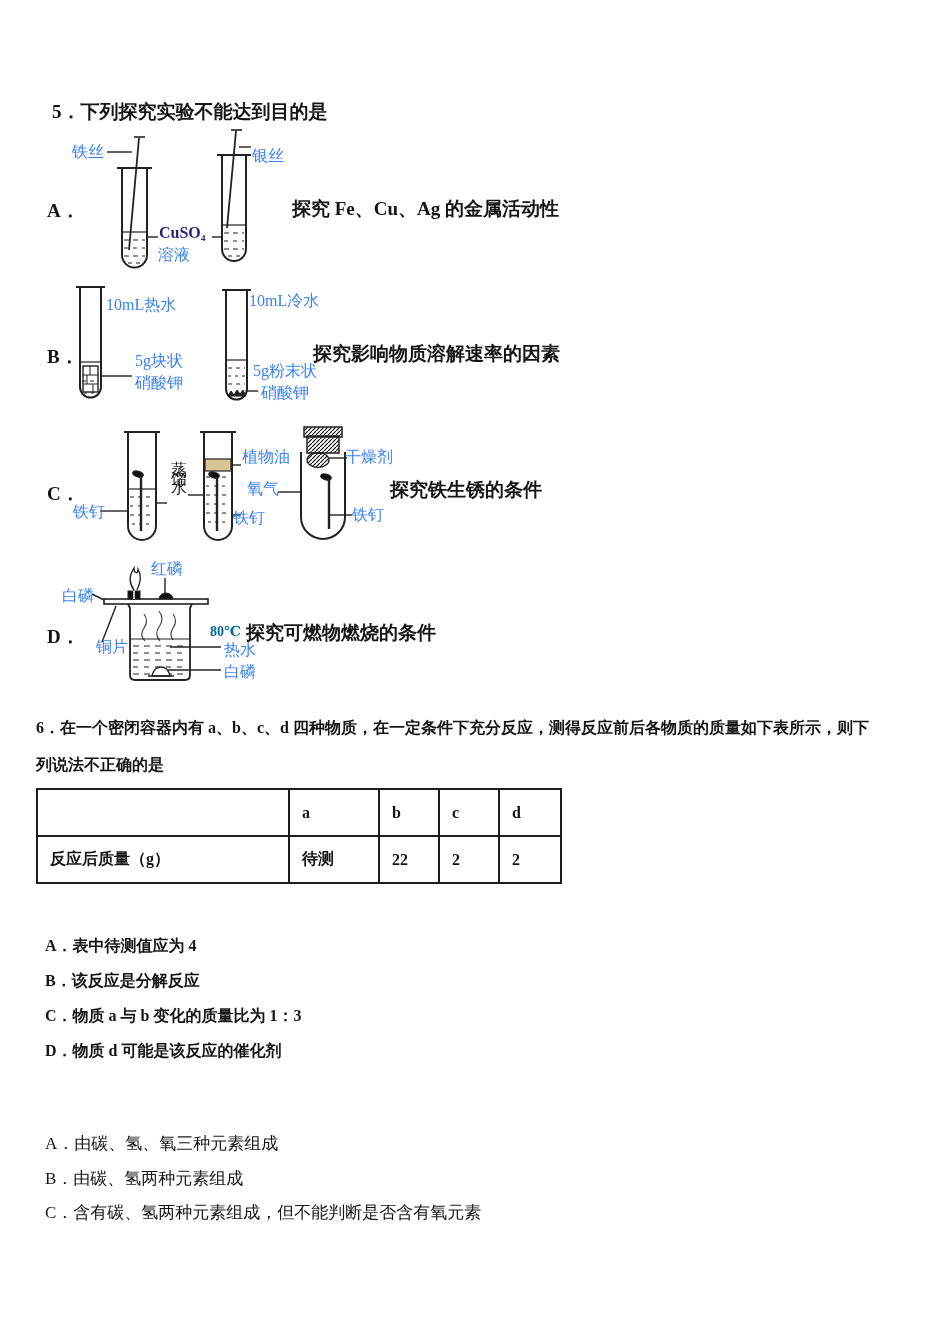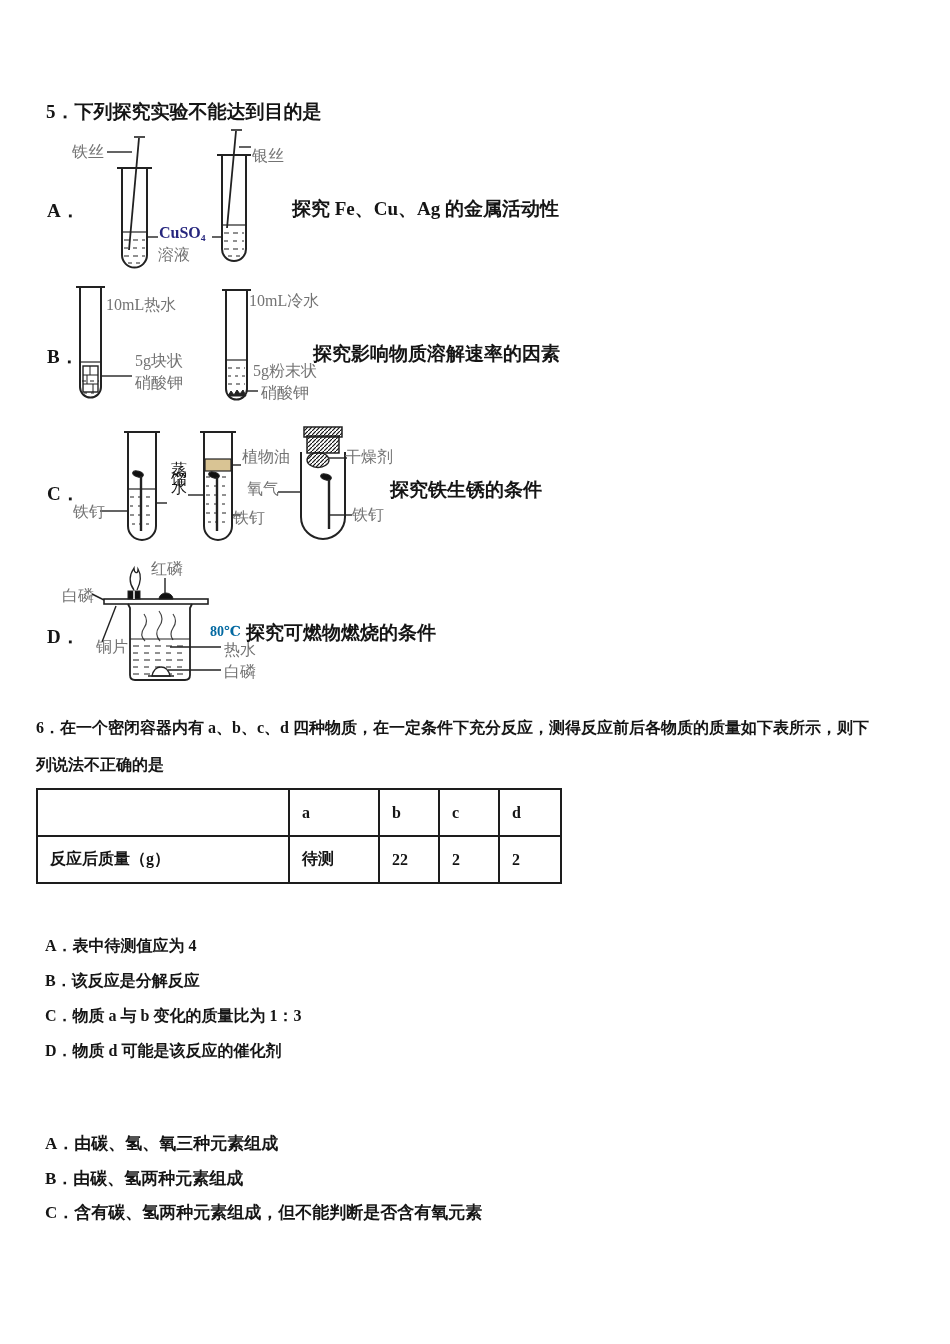--- a/index.html
+++ b/index.html
@@ -1,28 +1,28 @@
 <!DOCTYPE html>
 <html><head>
 <meta charset="utf-8">
 <style>
   html,body{margin:0;padding:0;background:#fff;}
   .page{position:relative;width:950px;height:1344px;background:#ffffff;overflow:hidden;
         font-family:"Liberation Serif","DejaVu Serif",serif;color:#151515;}
   .abs{position:absolute;}
-  .qtitle{font-size:19px;font-weight:700;white-space:nowrap;}
+  .qtitle{font-size:19px;font-weight:700;white-space:nowrap;margin-left:6px;}
   .letter{font-size:19px;font-weight:700;}
   .caption{font-size:19px;font-weight:700;white-space:nowrap;}
-  .dlabel{font-size:16px;font-weight:400;white-space:nowrap;color:#737373;text-align:right;}
+  .dlabel{font-size:16px;font-weight:400;white-space:nowrap;color:#3b82f6;text-align:right;}
   .formula{font-size:16px;font-weight:700;color:#26267e;}
   .temp{font-size:14px;font-weight:700;color:#0369a1;margin-top:9px;}
   .vert{writing-mode:vertical-rl;text-orientation:upright;letter-spacing:9px;font-size:16px;white-space:nowrap;}
   .stem{font-size:16px;font-weight:600;white-space:nowrap;}
   .optline{font-size:16px;font-weight:700;white-space:nowrap;}
-  .opt7{font-size:17px;font-weight:700;white-space:nowrap;}
+  .opt7{font-size:17px;font-weight:400;white-space:nowrap;}
   .qtable{border-collapse:collapse;table-layout:fixed;}
   .qtable td{border:2px solid #1d1d1d;font-size:16px;font-weight:700;
              padding:0 0 0 12px;vertical-align:middle;height:45px;}
   .q7row{display:flex;align-items:center;font-size:18px;font-weight:700;white-space:nowrap;}
   .rxn{display:inline-flex;flex-direction:column;align-items:center;margin:0 3px;}
   .rxn .top,.rxn .bot{font-size:15px;font-weight:700;line-height:17px;}
   .arrowline{width:64px;height:0;border-top:1.6px solid #151515;position:relative;margin:2px 0;}
   .arrowline:after{content:"";position:absolute;right:-2px;top:-4.5px;width:0;height:0;
                    border-left:8px solid #151515;border-top:4px solid transparent;border-bottom:4px solid transparent;}
   svg{position:absolute;overflow:visible;}

